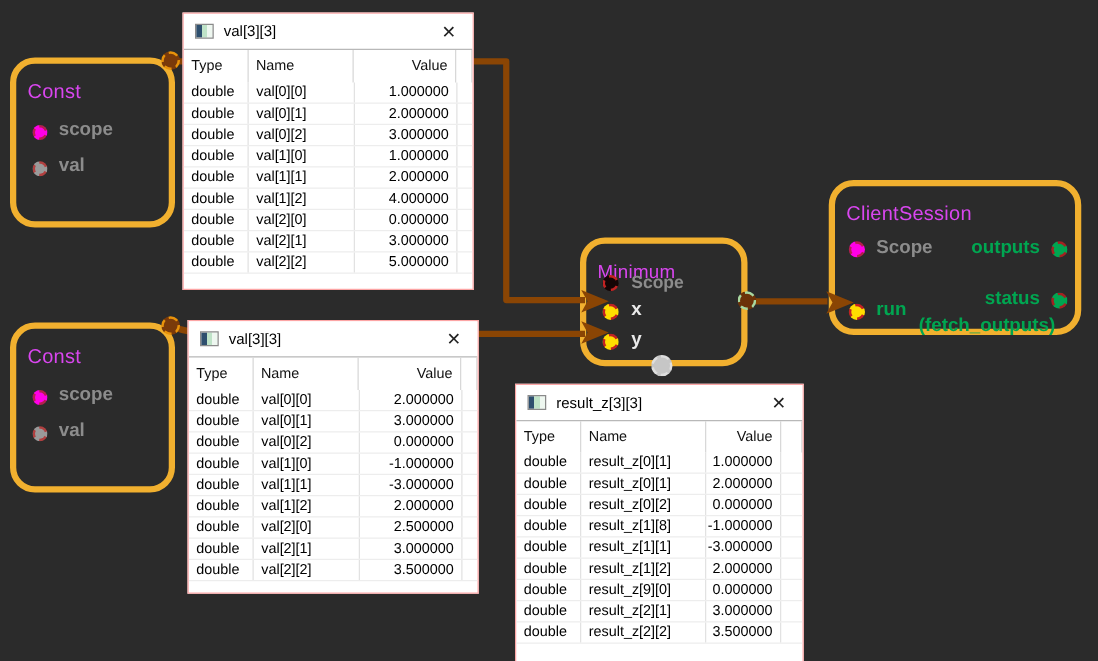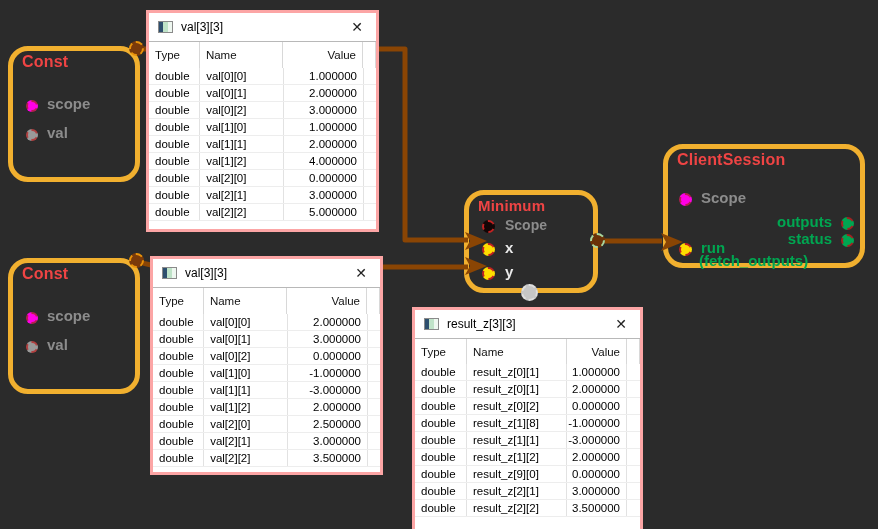--- a/index.html
+++ b/index.html
@@ -2,47 +2,47 @@
 <html><head>
 <meta charset="utf-8">
 <style>
   * { margin:0; padding:0; box-sizing:border-box; }
   html,body { width:878px; height:529px; }
   body { font-family:"Liberation Sans", sans-serif; background:#2b2b2b; overflow:hidden; }
   .canvas { position:relative; width:878px; height:529px; background:#2b2b2b; }
 
   
   .node { position:absolute; border:5px solid #f1b02f; border-radius:20px; z-index:1; }
-  .node-title { position:absolute; left:9px; top:2px; font-weight:bold; font-size:16px; color:#ef4444; letter-spacing:0.2px; }
+  .node-title { position:absolute; left:9px; top:14px; font-weight:normal; font-size:16px; color:#d946ef; letter-spacing:0.2px; }
   .port { position:absolute; display:flex; align-items:flex-end; gap:9px; height:18px; }
   .dot { border-radius:50%; flex:none; }
   .d12 { width:12px; height:12px; }
   .d13 { width:13px; height:13px; }
   .magenta { background:#ff00e6; border:2px dashed #b51e4e; }
   .grayv   { background:#9a9a9a; border:2px dashed #b04040; }
   .blackd  { background:#140505; border:2px dashed #c22222; }
   .yellowd { background:#ffdd00; border:2px dashed #c22222; }
   .greend  { background:#00a651; border:2px dashed #a22222; }
   .plabel-gray  { font-weight:bold; font-size:15px; color:#8c8c8c; }
   .plabel-gray-s{ font-weight:bold; font-size:14px; color:#8c8c8c; }
   .plabel-white { font-weight:bold; font-size:15px; color:#eaeaea; }
   .plabel-green { font-weight:bold; font-size:15px; color:#00a651; }
   .corner-out { position:absolute; width:15px; height:15px; border-radius:50%;
                 background:#7a3a0a; border:2px dashed #e8920a; z-index:3; }
   .min-out { position:absolute; width:15px; height:15px; border-radius:50%;
              background:#6b3208; border:2px dashed #a8d8a0; z-index:3; }
   .gray-big { position:absolute; width:17px; height:17px; border-radius:50%;
               background:#c6c6c6; border:2px dashed #dedede; z-index:3; }
-  .run-sub { position:absolute; font-weight:bold; font-size:15px; color:#00a651; }
+  .run-sub { position:absolute; font-weight:bold; font-size:15px; color:#00a651;margin-left:36px; }
 
   
   svg.wires { position:absolute; left:0; top:0; z-index:2; pointer-events:none; }
 
   
-  .win { position:absolute; background:#ffffff; border:3px solid #fca5a5; z-index:4;
+  .win { position:absolute; background:#ffffff; border:1px solid #fca5a5; z-index:4;
          overflow:hidden; font-size:11.5px; color:#000; }
   .titlebar { height:29px; display:flex; align-items:center; gap:8px; padding:0 9px;
               border-bottom:1px solid #b8b8b8; background:#fff; }
   .ticon { width:15px; height:12px; border:1px solid #8a8a8a; flex:none;
            background:linear-gradient(to right,#2e4f6e 0 34%,#bfe3c8 34% 67%,#eef7f0 67%); }
   .wtitle { font-size:12px; color:#000; }
   .close { margin-left:auto; font-size:14px; color:#222; line-height:1; padding:2px 4px; cursor:default; }
   .thead { display:flex; height:26px; align-items:center; color:#111; }
   .trow  { display:flex; height:17px; align-items:flex-start; border-bottom:1px solid #ededed; }
   .tcell { padding:0 6px; height:100%; display:flex; align-items:center;
@@ -103,21 +103,21 @@
   </div>
   <div class="min-out" style="left:590px;top:233px;"></div>
   <div class="gray-big" style="left:521px;top:284px;"></div>
 
   <div class="node" style="left:663px;top:144px;width:202px;height:124px;padding-left:26px;">
     <div class="node-title">ClientSession</div>
     <div class="port" style="left:11px;top:39px;">
       <span class="dot d13 magenta"></span>
       <span class="plabel-gray">Scope</span>
     </div>
-    <div class="port" style="right:6px;top:39px;margin-top:24px;">
+    <div class="port" style="right:6px;top:39px;">
       <span class="plabel-green">outputs</span>
       <span class="dot d13 greend"></span>
     </div>
     <div class="port" style="right:6px;top:80px;">
       <span class="plabel-green">status</span>
       <span class="dot d13 greend"></span>
     </div>
     <div class="port" style="left:11px;top:89px;">
       <span class="dot d13 yellowd"></span>
       <span class="plabel-green">run</span>

